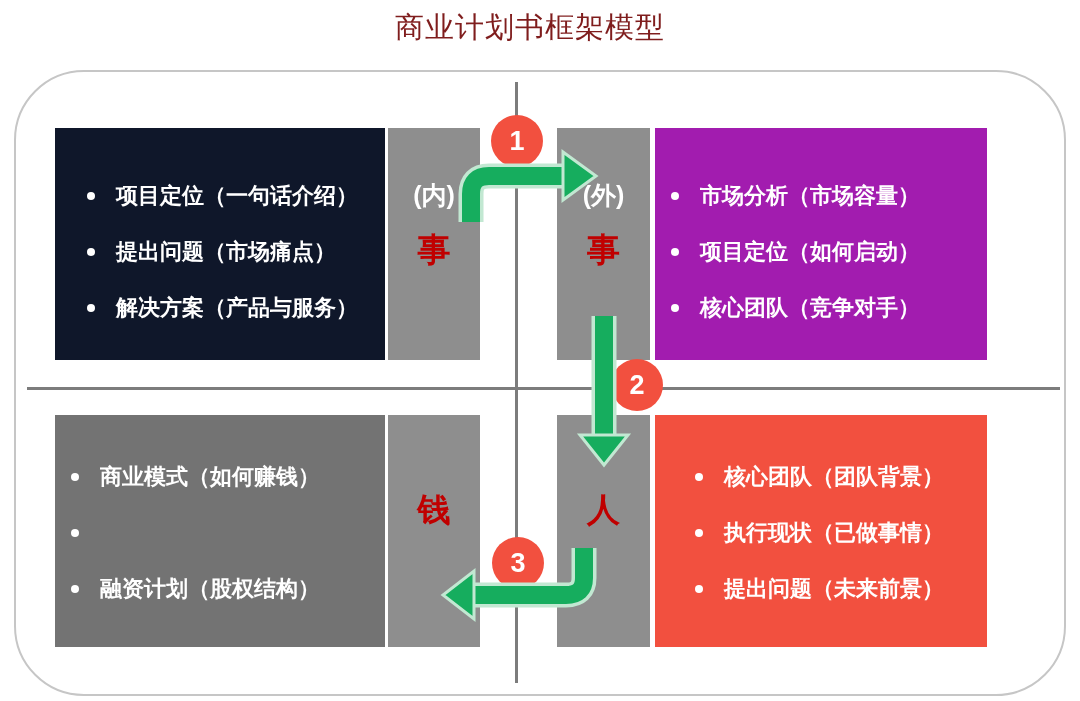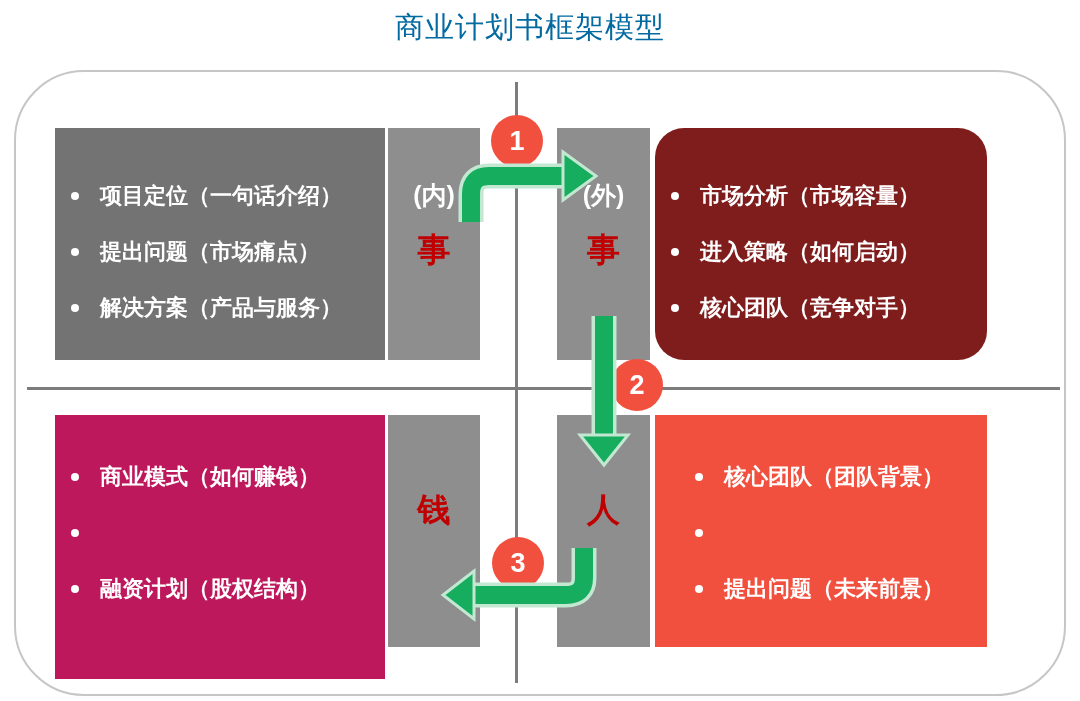--- a/index.html
+++ b/index.html
@@ -1,31 +1,31 @@
 <!DOCTYPE html>
 <html><head>
 <meta charset="utf-8">
 <style>
   html,body{margin:0;padding:0;background:#ffffff;}
   body{width:1080px;height:701px;font-family:"Liberation Sans","DejaVu Sans",sans-serif;overflow:hidden;}
   #stage{position:relative;width:1080px;height:701px;background:#ffffff;}
 
   .title{position:absolute;left:0;top:8px;width:1060px;text-align:center;
-         font-size:29px;color:#0369a1;letter-spacing:1px;}
+         font-size:29px;color:#7f1d1d;letter-spacing:1px;}
 
   .frame{position:absolute;left:14px;top:70px;width:1052px;height:626px;
          border:2px solid #c6c6c6;border-radius:70px;box-sizing:border-box;}
 
   .axis-v{position:absolute;left:515px;top:82px;width:3px;height:601px;background:#7c7c7c;}
   .axis-h{position:absolute;left:27px;top:387px;width:1033px;height:3px;background:#7c7c7c;}
 
   .quad{position:absolute;box-sizing:border-box;}
-  .q-teal  {left:55px; top:128px;width:330px;height:232px;background:#737373;}
-  .q-green {left:655px;top:128px;width:332px;height:232px;background:#7f1d1d;border-radius:29px;}
-  .q-yellow{left:55px; top:415px;width:330px;height:264px;background:#be185d;}
+  .q-teal  {left:55px; top:128px;width:330px;height:232px;background:#0f172a;padding-left:16px;}
+  .q-green {left:655px;top:128px;width:332px;height:232px;background:#a21caf;}
+  .q-yellow{left:55px; top:415px;width:330px;height:232px;background:#737373;}
   .q-red   {left:655px;top:415px;width:332px;height:232px;background:#f2503f;padding-left:24px;}
 
   .items{padding-top:40px;}
   .quad.bottom .items{padding-top:34px;}
   .item{height:56px;display:flex;align-items:center;color:#ffffff;
         font-size:22px;font-weight:bold;white-space:nowrap;}
   .bullet{width:8px;height:8px;border-radius:50%;background:#ffffff;
           margin-left:16px;margin-right:21px;flex:0 0 auto;}
 
   .graybox{position:absolute;background:#8e8e8e;display:flex;flex-direction:column;
@@ -81,21 +81,21 @@
   </div>
 
   <div class="quad q-green top">
     <div class="items">
       <div class="item">
         <span class="bullet"></span>
         <span>市场分析（市场容量）</span>
       </div>
       <div class="item">
         <span class="bullet"></span>
-        <span>进入策略（如何启动）</span>
+        <span>项目定位（如何启动）</span>
       </div>
       <div class="item">
         <span class="bullet"></span>
         <span>核心团队（竞争对手）</span>
       </div>
     </div>
   </div>
 
   <div class="quad q-yellow bottom">
     <div class="items">
@@ -114,20 +114,21 @@
   </div>
 
   <div class="quad q-red bottom">
     <div class="items">
       <div class="item">
         <span class="bullet"></span>
         <span>核心团队（团队背景）</span>
       </div>
       <div class="item">
         <span class="bullet"></span>
+        <span>执行现状（已做事情）</span>
       </div>
       <div class="item">
         <span class="bullet"></span>
         <span>提出问题（未来前景）</span>
       </div>
     </div>
   </div>
 
   <div class="graybox g-tl">
     <div class="scope">(内)</div>

